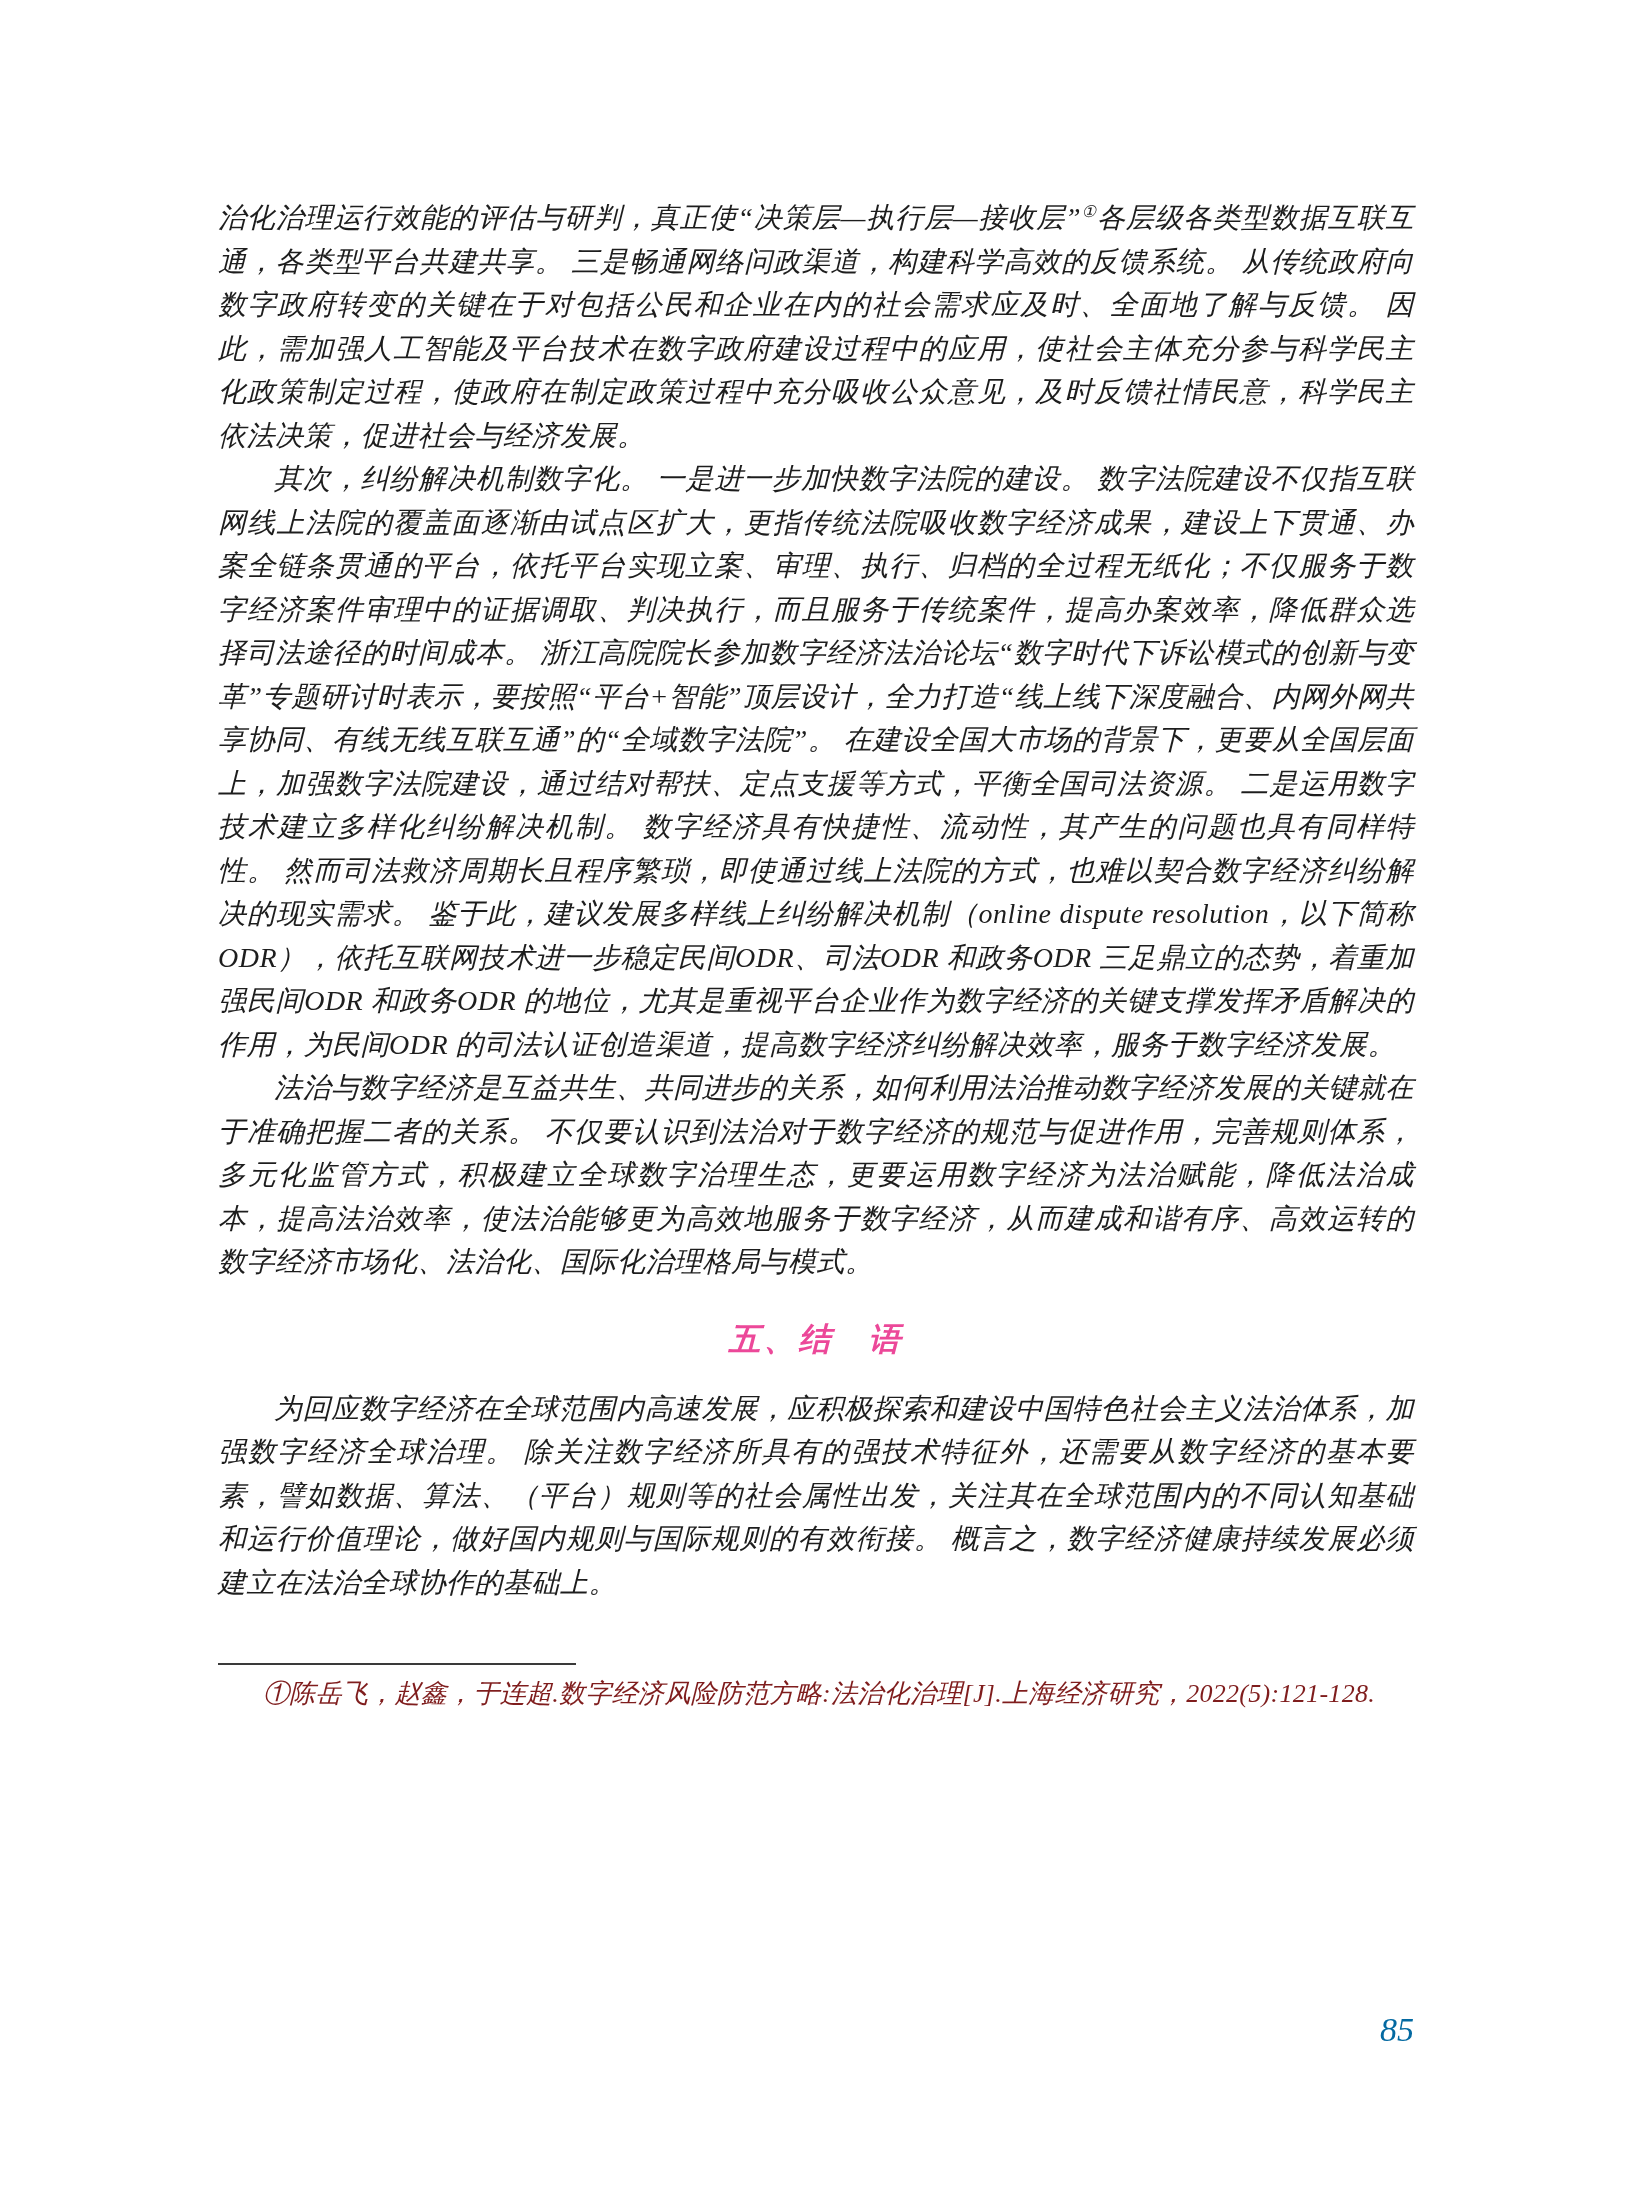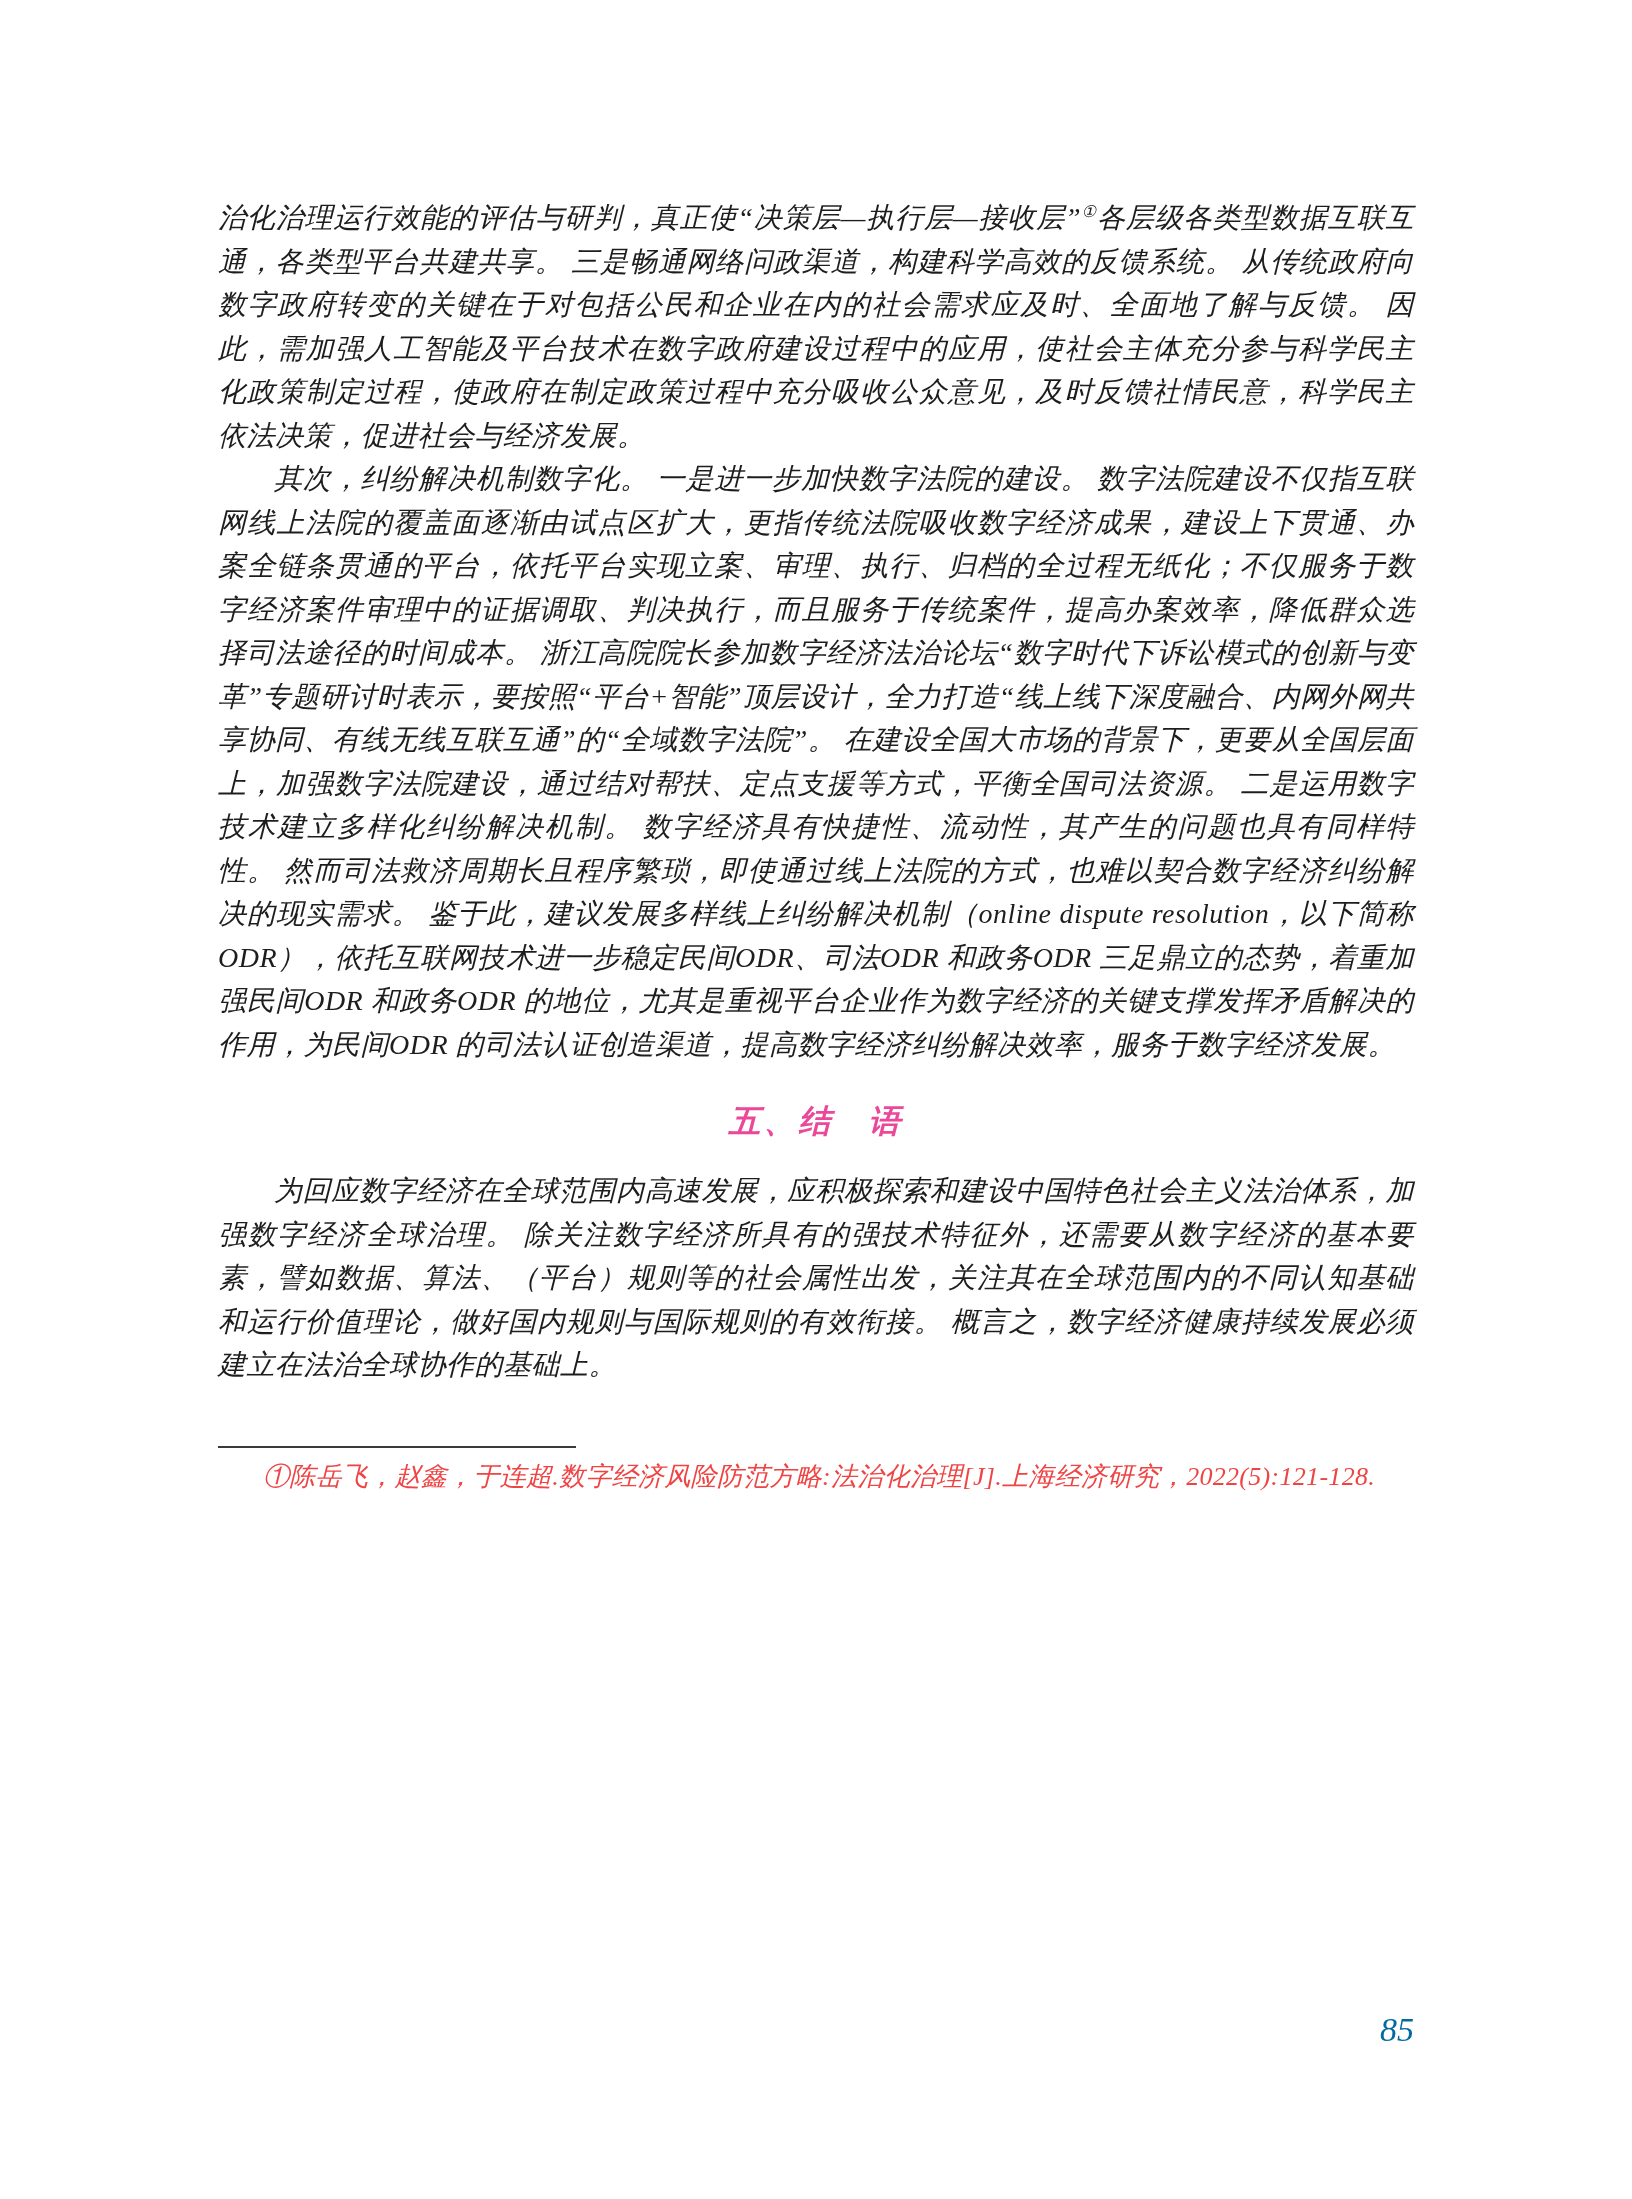--- a/index.html
+++ b/index.html
@@ -65,21 +65,21 @@
     height: 0;
     border-top: 2px solid #3a3a3a;
   }
   p.footnote {
     margin: 12px 0 0 0;
     font-size: 26px;
     line-height: 34px;
     text-indent: 45px;
     text-align: left;
     letter-spacing: 0.3px;
-    color: #ef4444;
+    color: #7f1d1d;
   }
   .page-number {
     position: absolute;
     top: 2012px;
     right: 218px;
     font-size: 34px;
     line-height: 36px;
     color: #0369a1;
   }
 </style>
@@ -87,20 +87,21 @@
 <body>
 
 <div class="page">
 
   <div class="text-column">
 
     <p class="body-para no-indent"><span>治化治理运行效能的评估与研判，真正使“决策层—执行层—接收层”</span><sup class="fn-marker">①</sup><span>各层级各类型数据互联互通，各类型平台共建共享。 三是畅通网络问政渠道，构建科学高效的反馈系统。 从传统政府向数字政府转变的关键在于对包括公民和企业在内的社会需求应及时、全面地了解与反馈。 因此，需加强人工智能及平台技术在数字政府建设过程中的应用，使社会主体充分参与科学民主化政策制定过程，使政府在制定政策过程中充分吸收公众意见，及时反馈社情民意，科学民主依法决策，促进社会与经济发展。</span></p>
 
     <p class="body-para">其次，纠纷解决机制数字化。 一是进一步加快数字法院的建设。 数字法院建设不仅指互联网线上法院的覆盖面逐渐由试点区扩大，更指传统法院吸收数字经济成果，建设上下贯通、办案全链条贯通的平台，依托平台实现立案、审理、执行、归档的全过程无纸化；不仅服务于数字经济案件审理中的证据调取、判决执行，而且服务于传统案件，提高办案效率，降低群众选择司法途径的时间成本。 浙江高院院长参加数字经济法治论坛“数字时代下诉讼模式的创新与变革”专题研讨时表示，要按照“平台+智能”顶层设计，全力打造“线上线下深度融合、内网外网共享协同、有线无线互联互通”的“全域数字法院”。 在建设全国大市场的背景下，更要从全国层面上，加强数字法院建设，通过结对帮扶、定点支援等方式，平衡全国司法资源。 二是运用数字技术建立多样化纠纷解决机制。 数字经济具有快捷性、流动性，其产生的问题也具有同样特性。 然而司法救济周期长且程序繁琐，即使通过线上法院的方式，也难以契合数字经济纠纷解决的现实需求。 鉴于此，建议发展多样线上纠纷解决机制（online dispute resolution，以下简称ODR），依托互联网技术进一步稳定民间ODR、司法ODR 和政务ODR 三足鼎立的态势，着重加强民间ODR 和政务ODR 的地位，尤其是重视平台企业作为数字经济的关键支撑发挥矛盾解决的作用，为民间ODR 的司法认证创造渠道，提高数字经济纠纷解决效率，服务于数字经济发展。</p>
 
+    <p class="body-para">法治与数字经济是互益共生、共同进步的关系，如何利用法治推动数字经济发展的关键就在于准确把握二者的关系。 不仅要认识到法治对于数字经济的规范与促进作用，完善规则体系，多元化监管方式，积极建立全球数字治理生态，更要运用数字经济为法治赋能，降低法治成本，提高法治效率，使法治能够更为高效地服务于数字经济，从而建成和谐有序、高效运转的数字经济市场化、法治化、国际化治理格局与模式。</p>
 
     <h2 class="section-heading">五、结　语</h2>
 
     <p class="body-para">为回应数字经济在全球范围内高速发展，应积极探索和建设中国特色社会主义法治体系，加强数字经济全球治理。 除关注数字经济所具有的强技术特征外，还需要从数字经济的基本要素，譬如数据、算法、（平台）规则等的社会属性出发，关注其在全球范围内的不同认知基础和运行价值理论，做好国内规则与国际规则的有效衔接。 概言之，数字经济健康持续发展必须建立在法治全球协作的基础上。</p>
 
 
 
     <div class="footnote-rule"></div>
 
     <p class="footnote">①陈岳飞，赵鑫，于连超.数字经济风险防范方略:法治化治理[J].上海经济研究，2022(5):121-128.</p>

